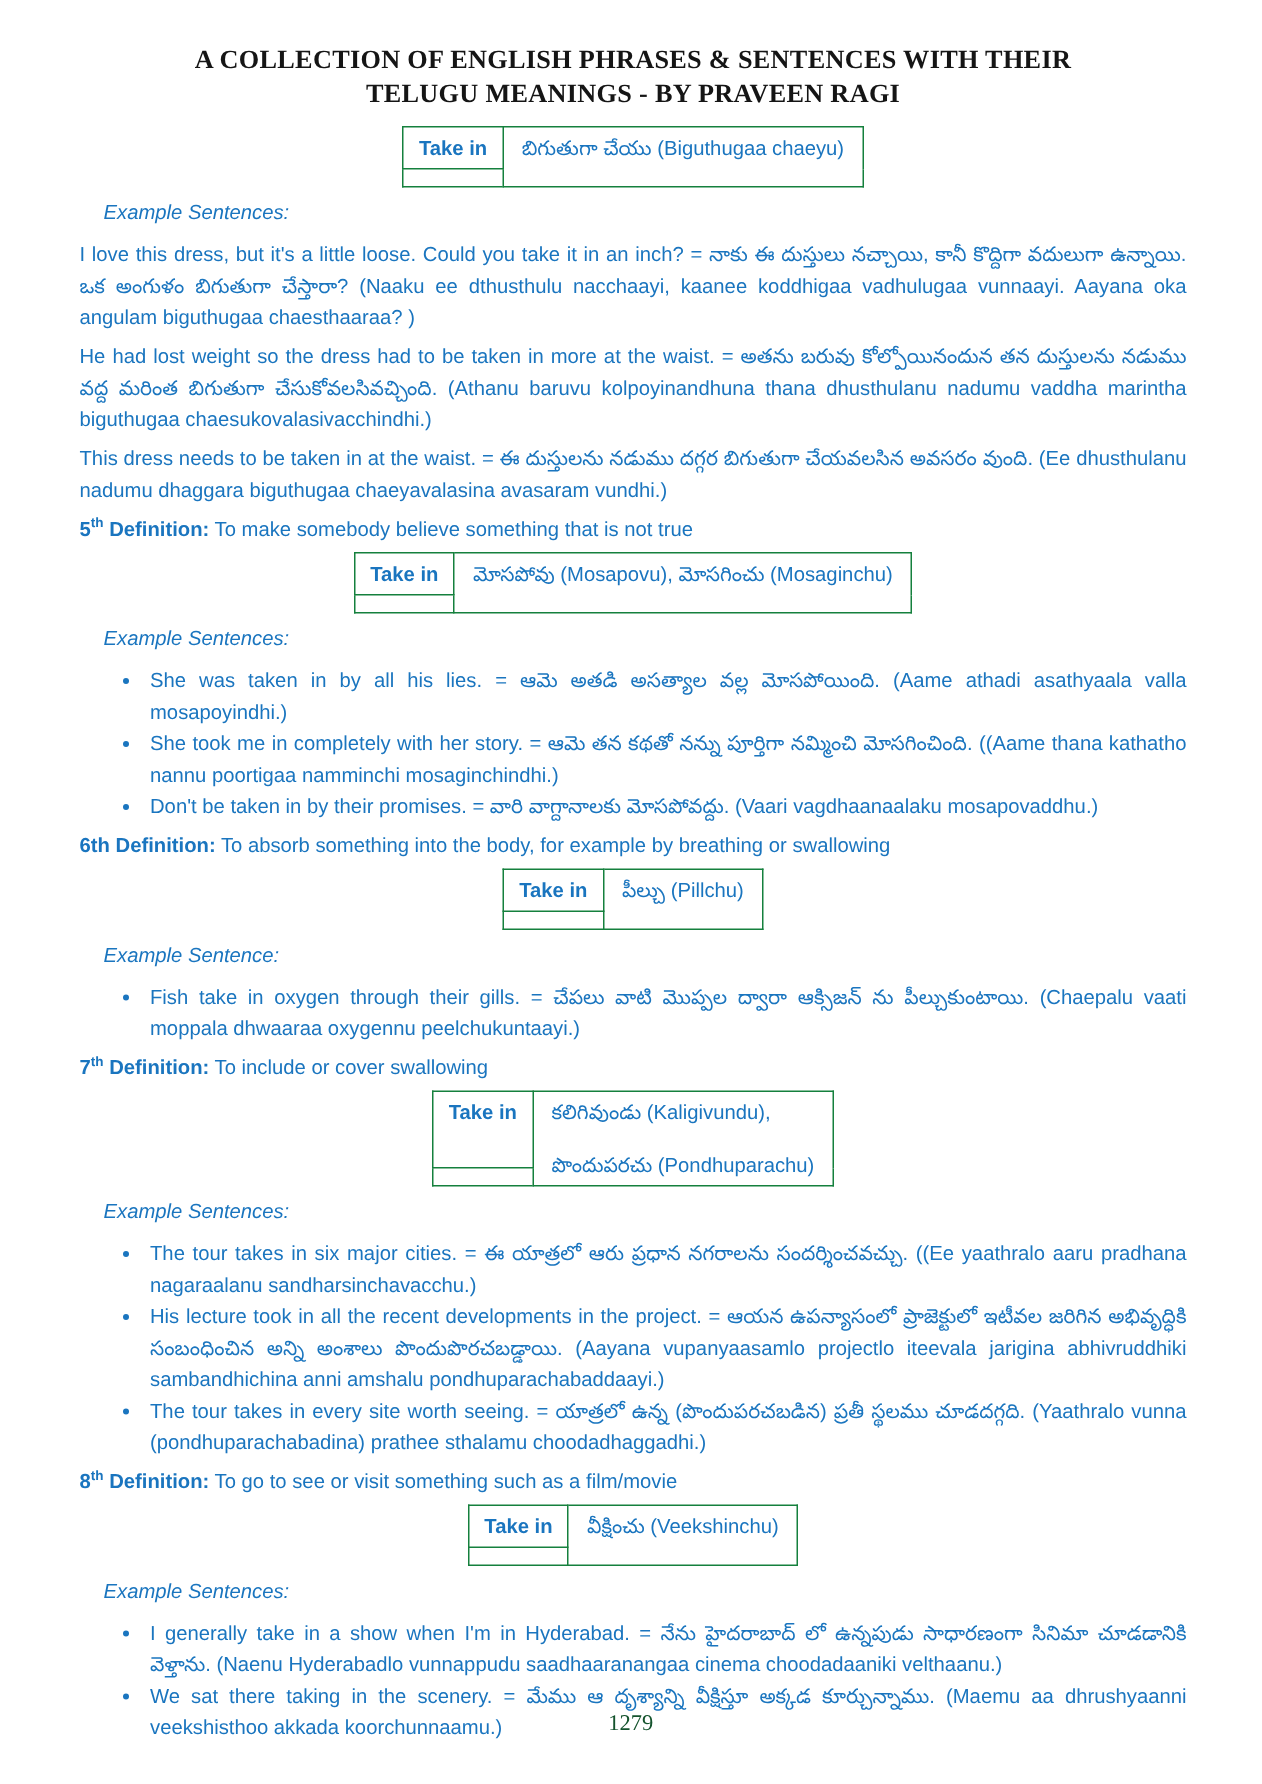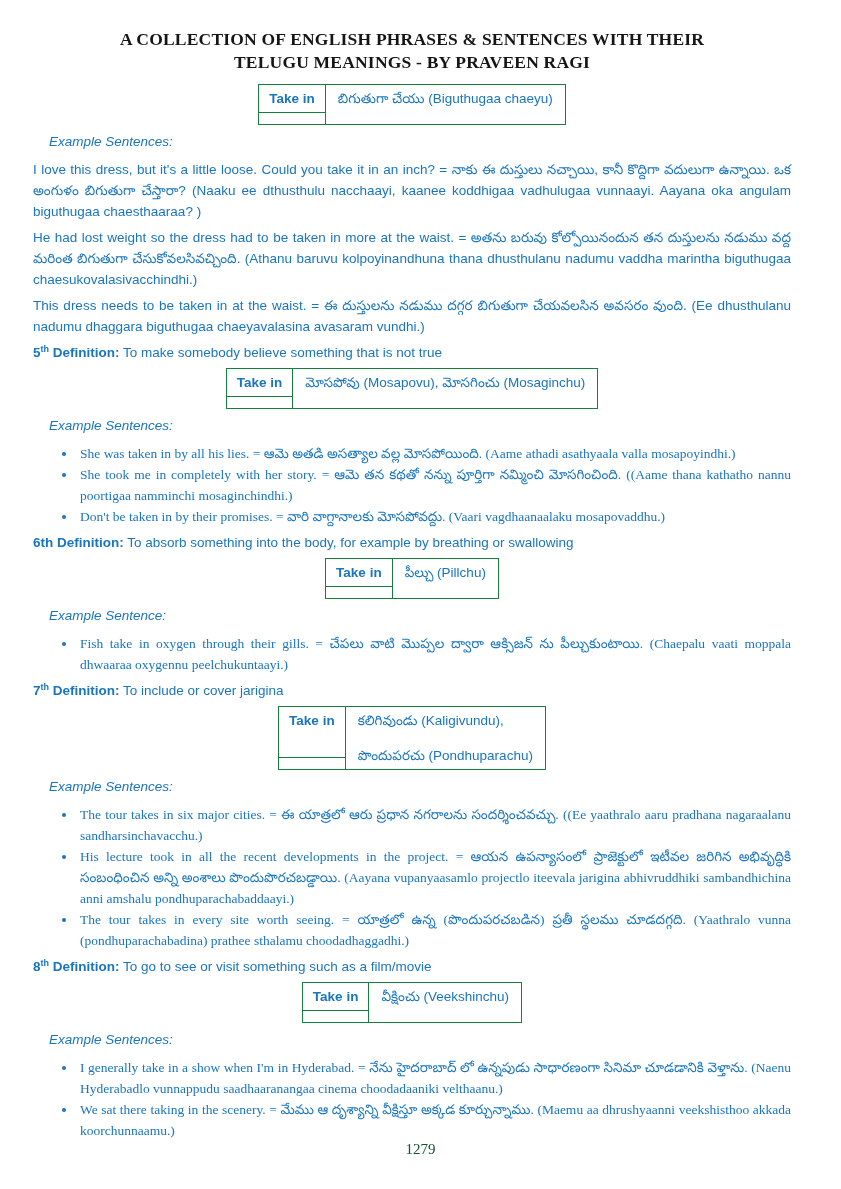--- a/index.html
+++ b/index.html
@@ -1,33 +1,33 @@
 <!DOCTYPE html>
 <html><head>
 <meta charset="utf-8">
 <style>
   html,body{margin:0;padding:0;background:#ffffff;}
   .page{
     width:841px;height:1189px;box-sizing:border-box;position:relative;overflow:hidden;
-    background:#ffffff;padding:26px 50px 0 33px;
+    background:#ffffff;padding:26px 50px 0 53px;
     font-family:"Liberation Sans","DejaVu Sans",sans-serif;
     font-size:13.5px;color:#1a75bf;
   }
   .title{
     font-family:"Liberation Serif","DejaVu Serif",serif;
     font-weight:bold;color:#151515;text-align:center;
     font-size:17.5px;line-height:23px;letter-spacing:.2px;
     margin:2px 0 10px 0;
   }
   .para{margin:0 0 5px 0;text-align:justify;line-height:21px;}
   .example-label{font-style:italic;margin:1px 0 7px 16px;line-height:21px;}
   .defhead{margin:3px 0 5px 0;line-height:21px;}
   .defhead b sup{font-size:9px;line-height:0;}
   ul.examples{margin:0 0 5px 0;padding:0 0 0 44px;list-style:disc;}
-  ul.examples li{text-align:justify;line-height:21px;padding-left:3px;margin:0;font-family:Liberation Serif, serif;}
+  ul.examples li{text-align:justify;line-height:21px;padding-left:3px;margin:0;}
   table.pbox{border-collapse:collapse;margin:5px auto 6px auto;}
   table.pbox td{border:1px solid #15803d;}
   td.pk{font-weight:bold;padding:3px 10px;line-height:21px;vertical-align:top;white-space:nowrap;}
   td.pe{height:11px;padding:0;}
   td.pv{padding:3px 12px;line-height:21px;vertical-align:top;}
   td.pv .ml{margin-top:14px;}
   .pageno{
     position:absolute;left:0;right:0;bottom:31px;text-align:center;
     font-family:"Liberation Serif","DejaVu Serif",serif;font-size:15px;color:#14532d;
   }
@@ -95,21 +95,21 @@
         </tr>
   </tbody>
     </table>
 
   <p class="example-label">Example Sentence:</p>
 
   <ul class="examples">
     <li>Fish take in oxygen through their gills. = చేపలు వాటి మొప్పల ద్వారా ఆక్సిజన్ ను పీల్చుకుంటాయి. (Chaepalu vaati moppala dhwaaraa oxygennu peelchukuntaayi.)</li>
   </ul>
 
-  <p class="defhead"><b><span>7</span><sup>th</sup> <span>Definition:</span></b> <span>To include or cover jarigina</span></p>
+  <p class="defhead"><b><span>7</span><sup>th</sup> <span>Definition:</span></b> <span>To include or cover swallowing</span></p>
 
   <table class="pbox">
     <tbody>
         <tr>
       <td class="pk">Take in</td>
       <td class="pv" rowspan="2">
         <div>కలిగివుండు (Kaligivundu),</div>
         <div class="ml">పొందుపరచు (Pondhuparachu)</div>
       </td>
     </tr>

